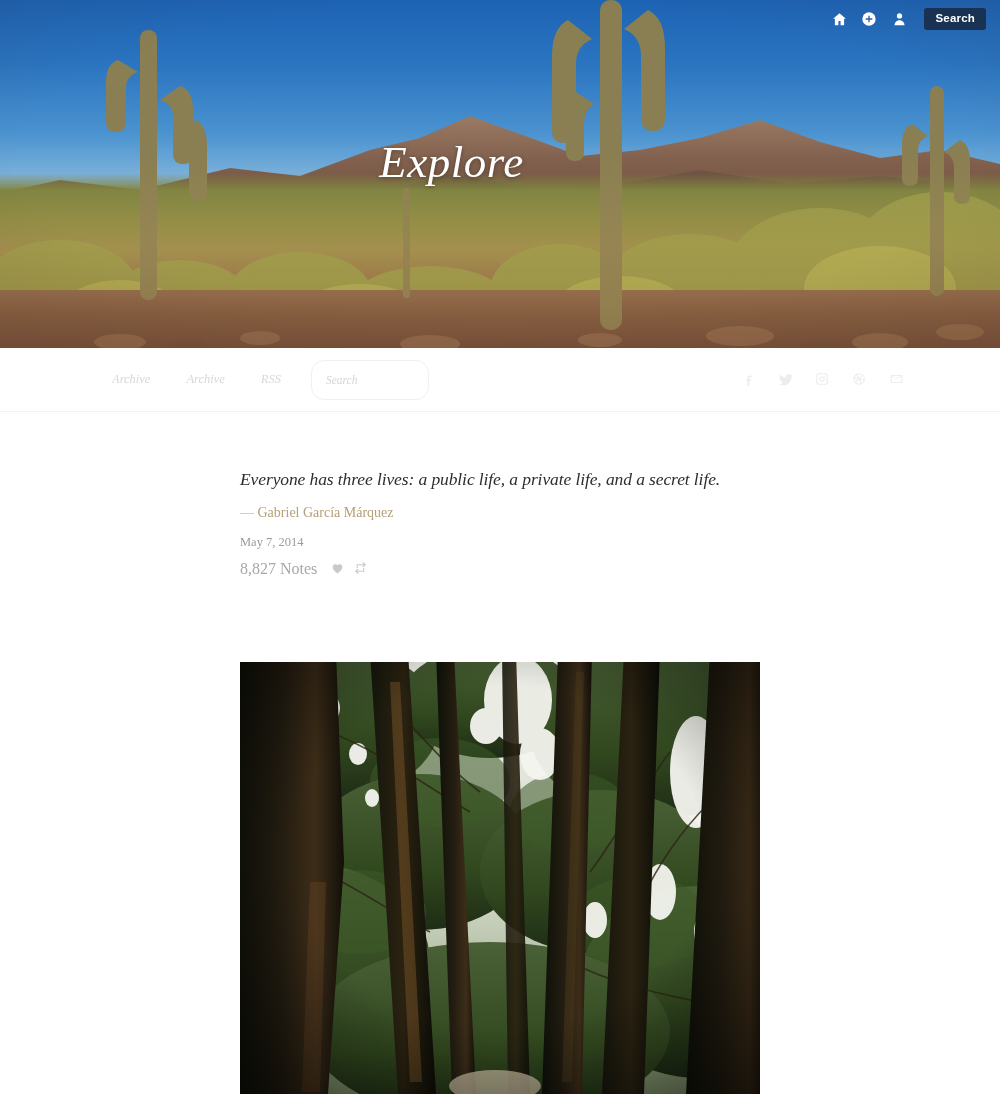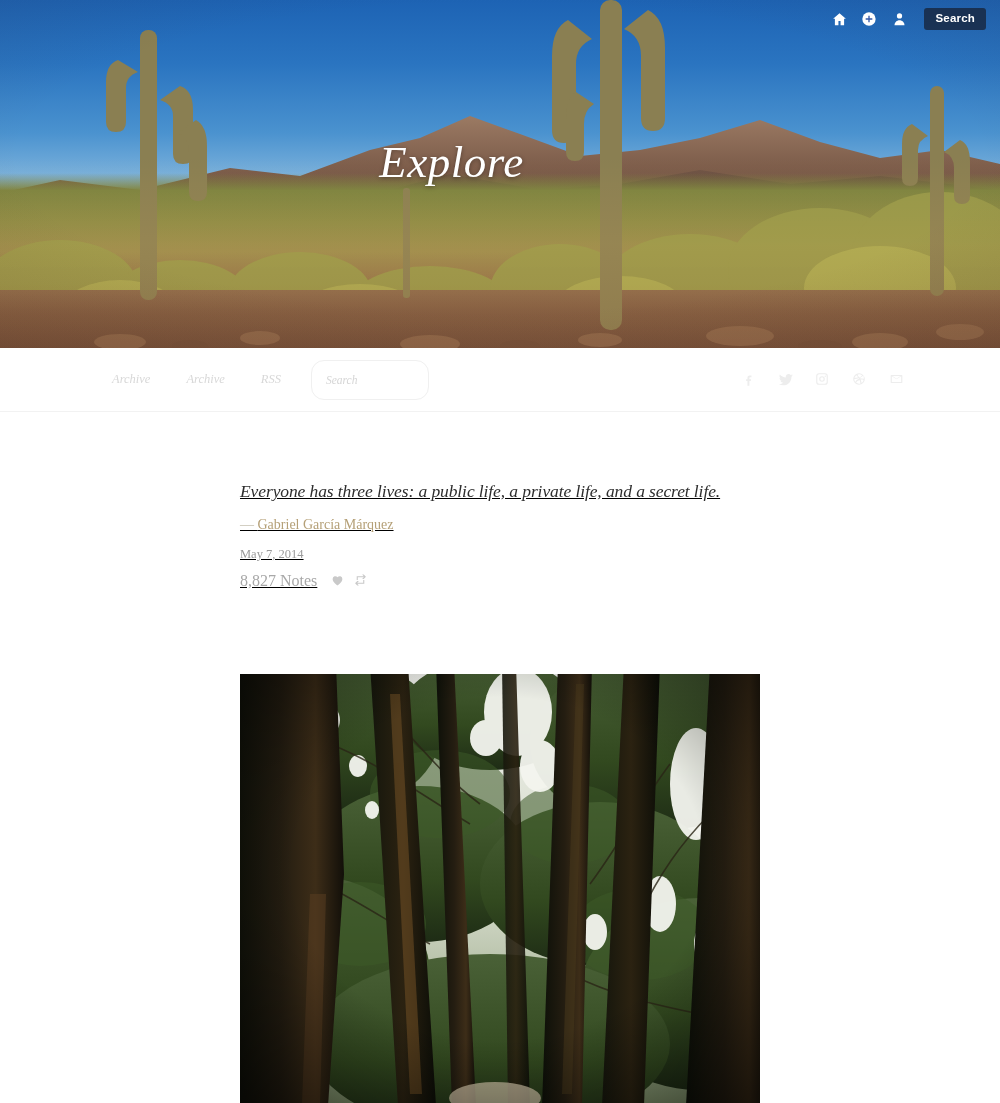--- a/index.html
+++ b/index.html
@@ -127,21 +127,21 @@
   .search-box input::placeholder { color: #d5d5d5; }
   .nav-right {
     margin-left: auto; margin-right: 96px;
     display: flex; align-items: center; gap: 22px;
   }
   .social-icon { width: 15px; height: 15px; color: #ebebeb; cursor: pointer; display:block; }
   .social-icon svg { display:block; fill: #ededed; }
 
   
   .content { width: 1000px; background: #fff; padding-top: 52px; }
-  .post { width: 520px; margin: 16px auto; text-decoration: underline; }
+  .post { width: 520px; margin: 4px auto; }
 
   .quote-text {
     font-family: "Liberation Serif", "DejaVu Serif", serif;
     font-style: italic;
     font-size: 17.5px;
     line-height: 1.35;
     color: #2e2e2e;
     margin: 0 0 11px 0;
     letter-spacing: -0.1px;
   }

